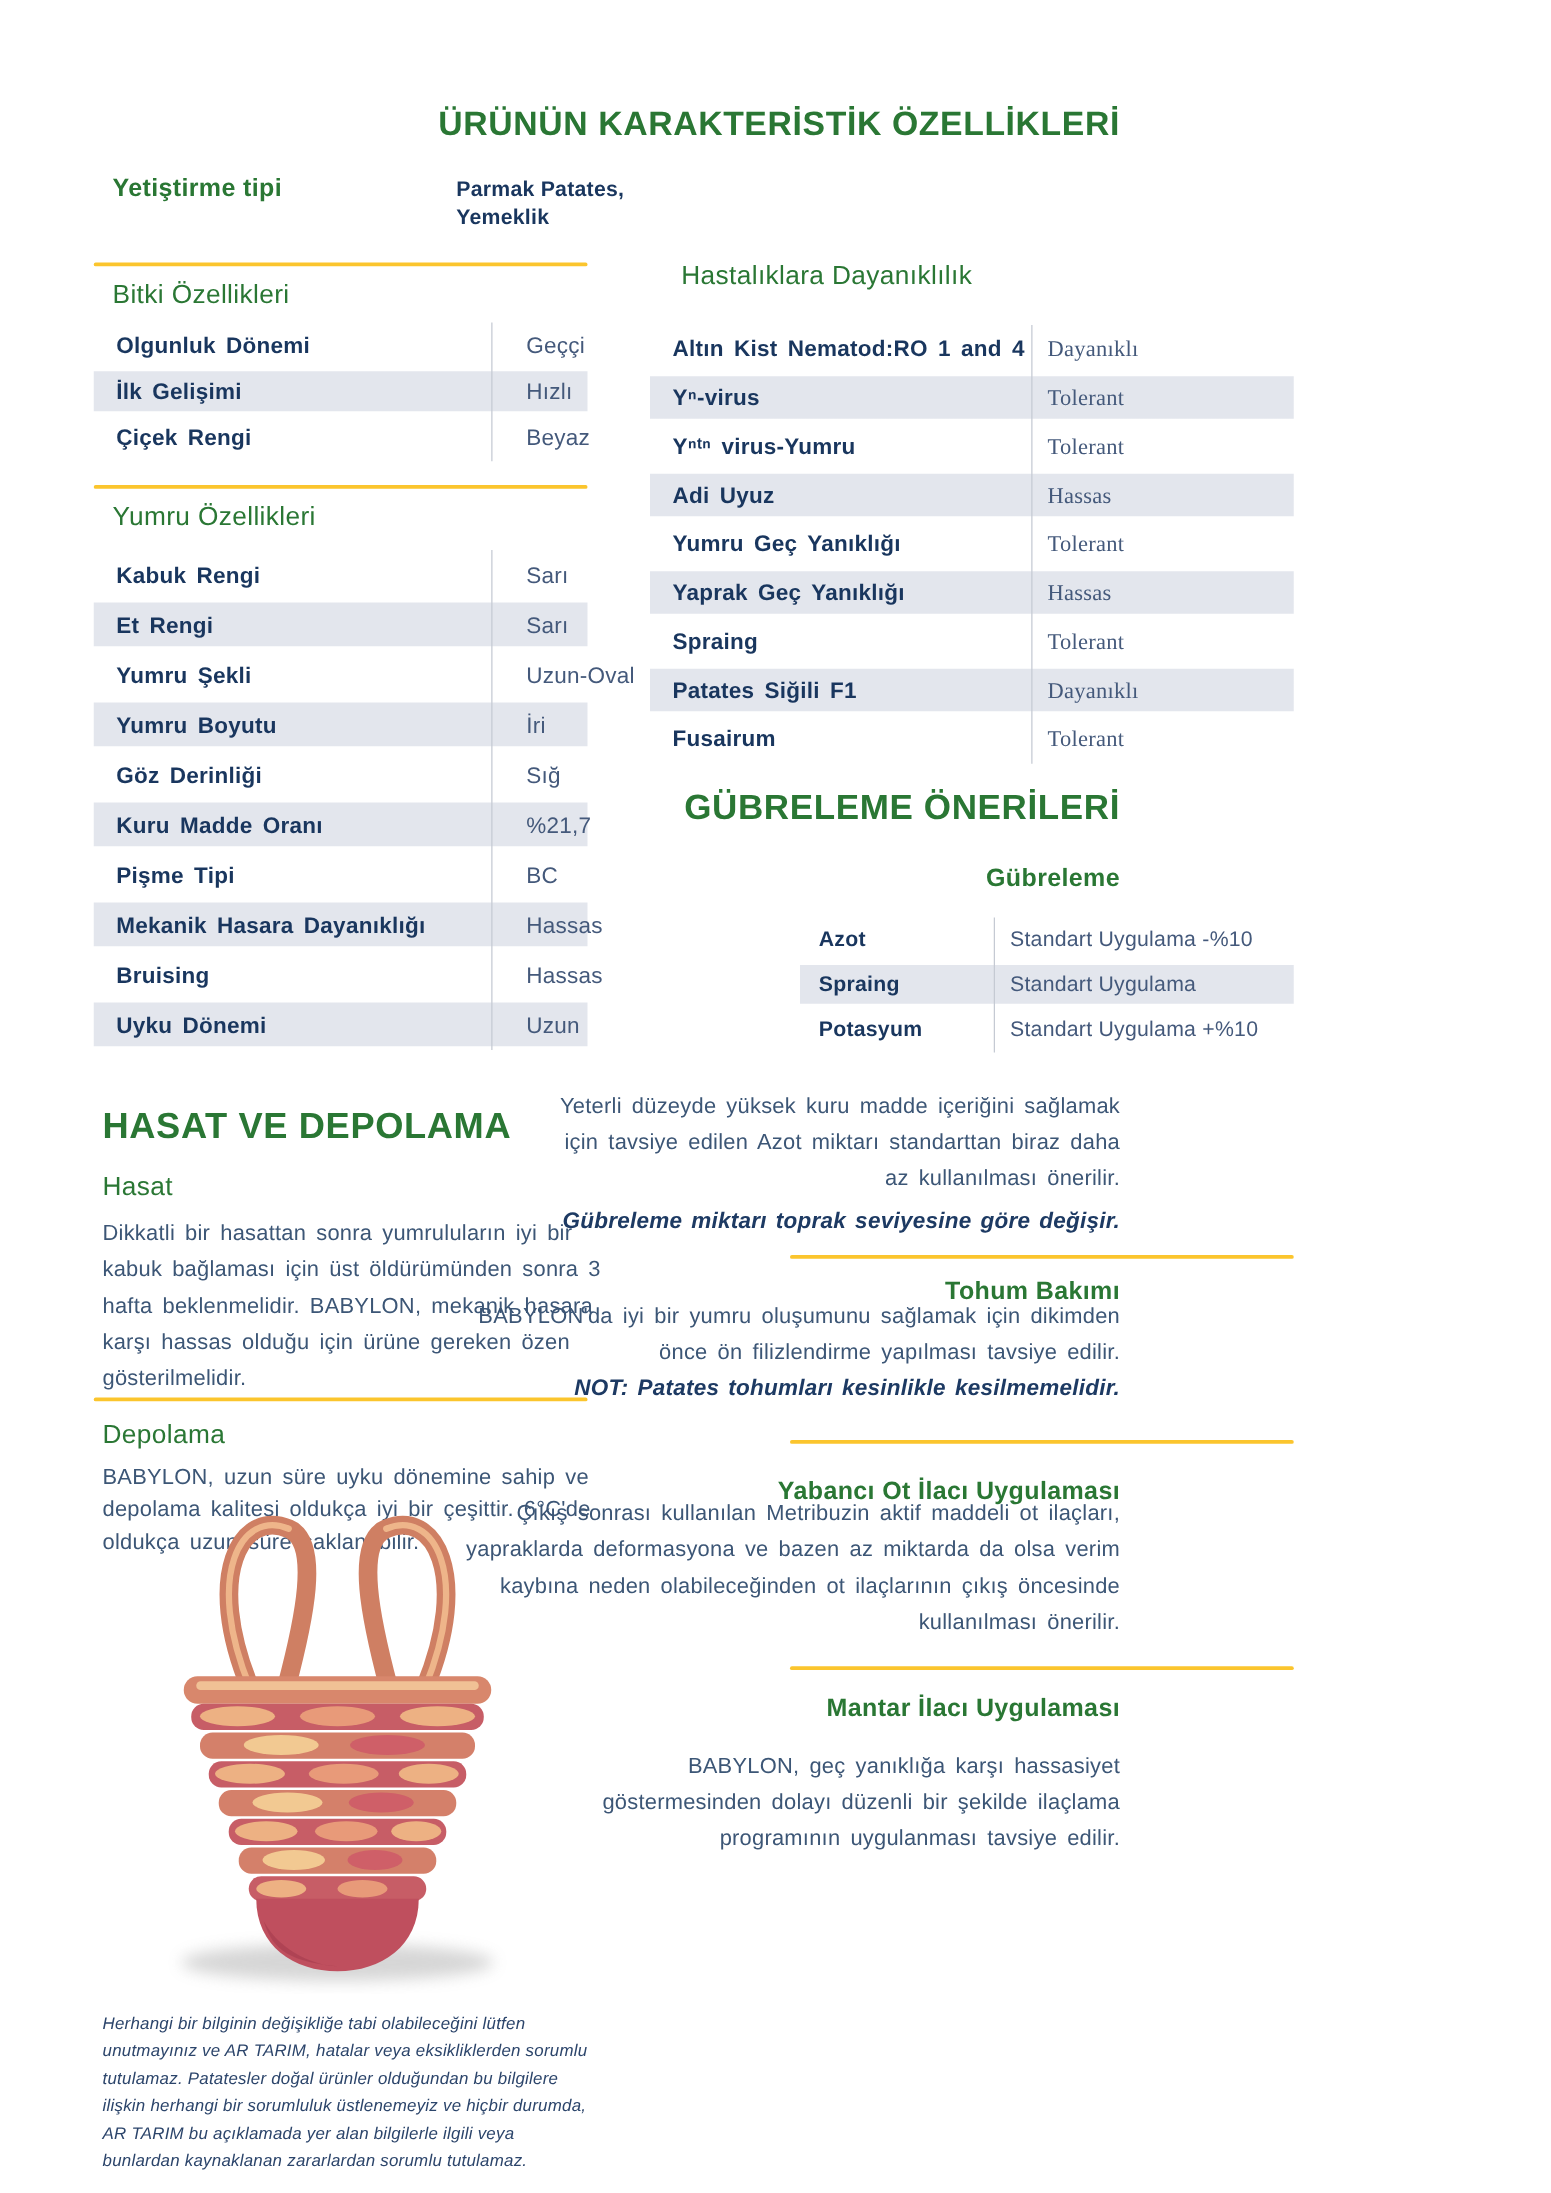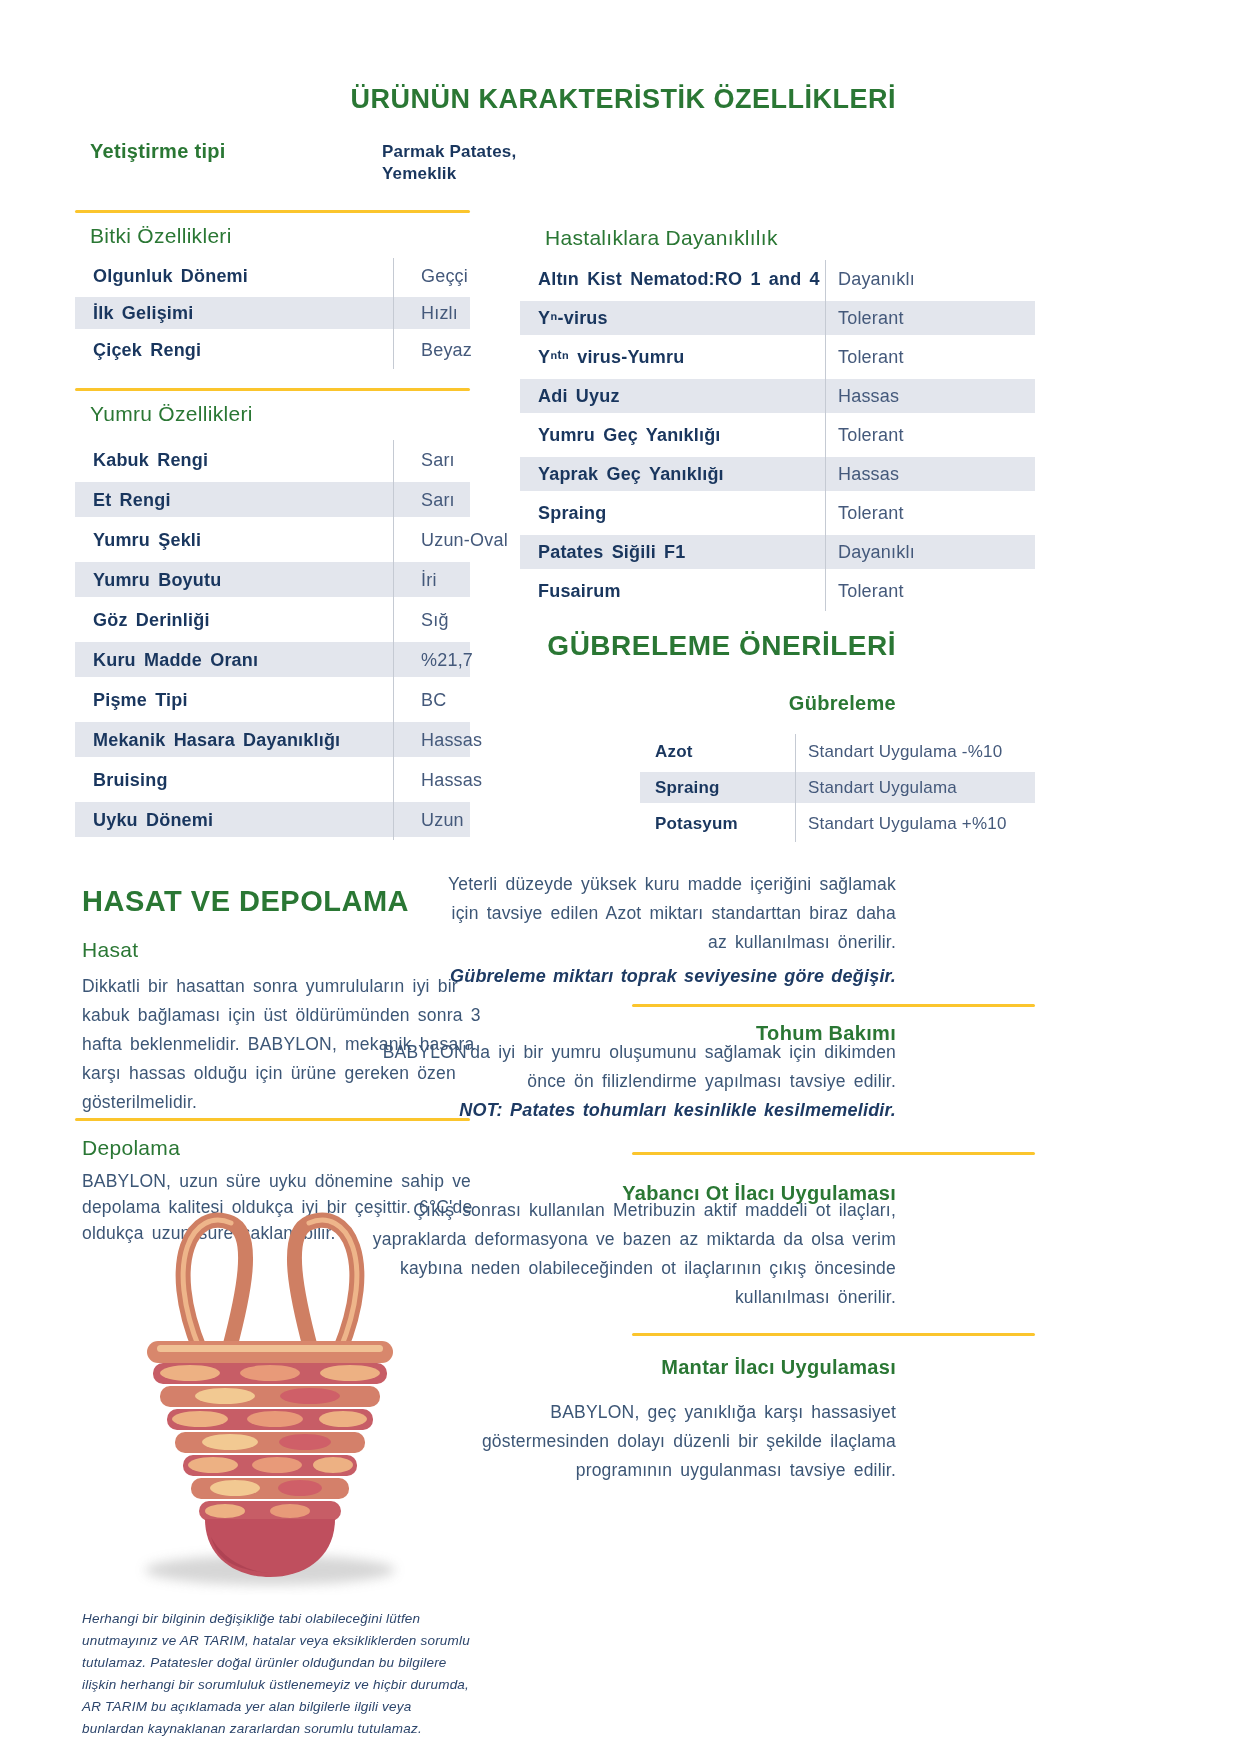--- a/index.html
+++ b/index.html
@@ -26,30 +26,30 @@
   .tlabel{font-weight:700;color:#19365e;font-size:18px;letter-spacing:.2px;word-spacing:3px;white-space:nowrap;}
   .tvalue{font-weight:400;color:#44597b;font-size:18px;letter-spacing:.2px;white-space:nowrap;}
   .t-left .trow{height:37px;}
   .t-left2 .trow{height:40px;}
   .t-left .tlabel,.t-left2 .tlabel{flex:0 0 300px;padding-left:18px;}
   .t-left .tvalue,.t-left2 .tvalue{padding-left:330px;margin-left:-318px;}
   .t-left .tvalue,.t-left2 .tvalue{padding-left:12px;margin-left:16px;}
   .t-left .tlabel,.t-left2 .tlabel{flex:0 0 318px;box-sizing:border-box;}
   .t-dis .trow{height:39px;}
   .t-dis .tlabel{flex:0 0 305px;box-sizing:border-box;padding-left:18px;}
-  .t-dis .tvalue{padding-left:13px;}
+  .t-dis .tvalue{padding-left:13px;font-family:Liberation Serif, serif;}
   .t-fert .trow{height:36px;}
   .t-fert .tlabel{flex:0 0 155px;box-sizing:border-box;padding-left:15px;font-size:17px;}
   .t-fert .tvalue{padding-left:13px;font-size:17px;text-align:center;}
   
   .para{font-size:17.5px;line-height:29px;letter-spacing:.2px;word-spacing:3px;color:#3c5676;}
   .para-r{text-align:right;}
   .note-bi{font-size:18px;font-weight:700;font-style:italic;color:#1d3a63;letter-spacing:.2px;word-spacing:2px;white-space:nowrap;}
   .gt-label{font-size:20px;font-weight:700;color:#2a7734;letter-spacing:.3px;}
-  .gt-value{font-size:17px;font-weight:700;color:#19365e;line-height:22px;letter-spacing:.2px;margin-left:17px;}
+  .gt-value{font-size:17px;font-weight:700;color:#19365e;line-height:22px;letter-spacing:.2px;}
   .disclaimer{font-size:13.5px;font-style:italic;line-height:22px;color:#2c456b;letter-spacing:.2px;}
   .pagenum{font-size:19px;color:#4a4a4a;}
 </style>
 </head>
 <body>
 
 <div class="page">
 
   <div class="abs h-big right-edge" style="top:84px;font-size:27px;">ÜRÜNÜN KARAKTERİSTİK ÖZELLİKLERİ</div>
 
@@ -129,21 +129,21 @@
         <span class="tlabel">Bruising</span>
         <span class="tvalue">Hassas</span>
       </div>
 
       <div class="trow">
         <span class="tlabel">Uyku Dönemi</span>
         <span class="tvalue">Uzun</span>
       </div>
     </div>
 
-  <div class="abs h-sec" style="left:545px;top:226px;">Hastalıklara Dayanıklılık</div>
+  <div class="abs h-sec" style="left:545px;top:209px;">Hastalıklara Dayanıklılık</div>
   <div class="dtable t-dis" style="left:520px;top:260px;width:515px;">
     <i class="vline" style="left:305px;"></i>
 
       <div class="trow">
         <span class="tlabel">Altın Kist Nematod:RO 1 and 4</span>
         <span class="tvalue">Dayanıklı</span>
       </div>
 
       <div class="trow">
         <span class="tlabel">Yⁿ-virus</span>

